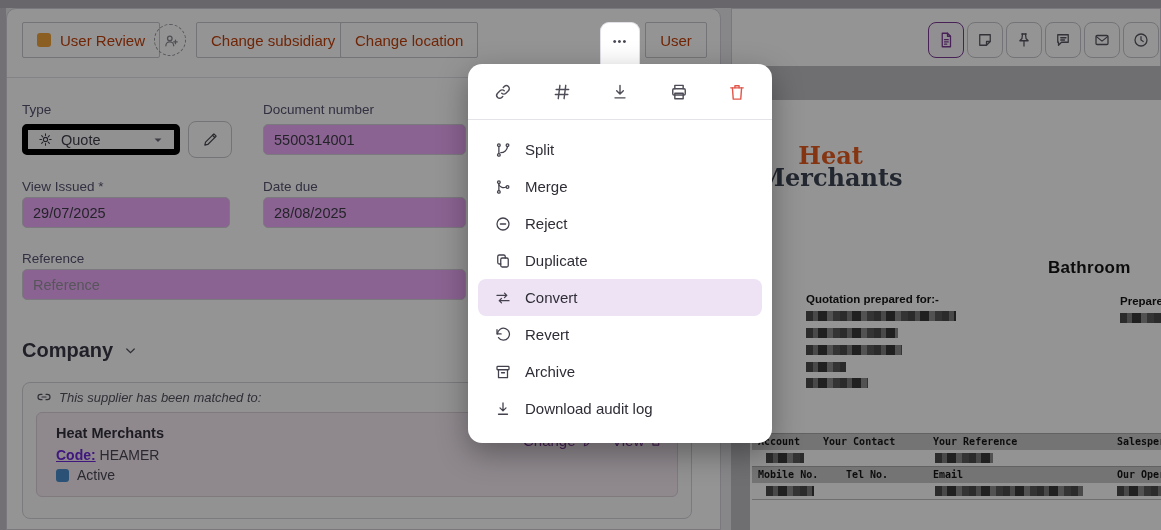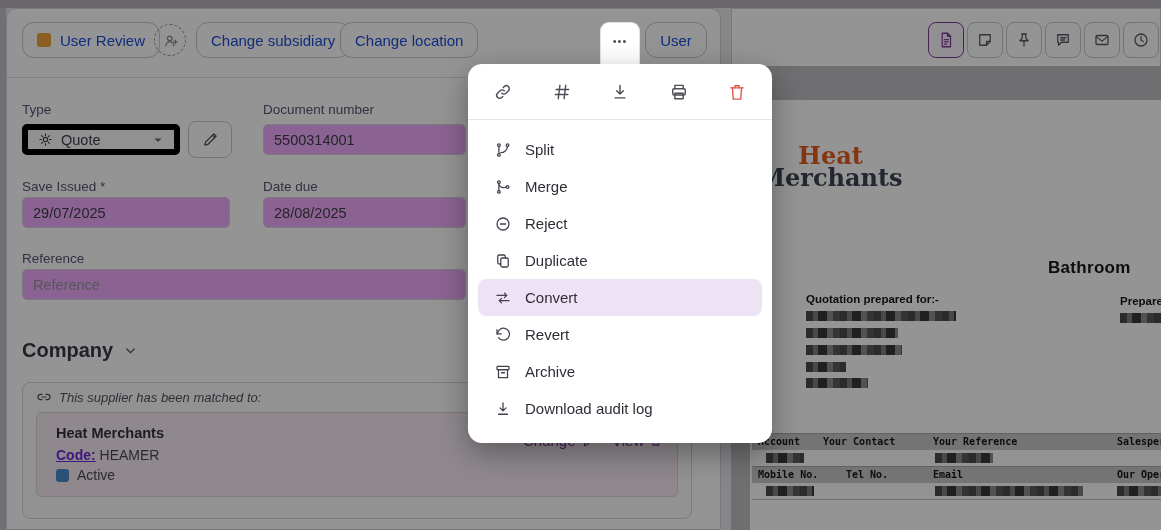--- a/index.html
+++ b/index.html
@@ -12,21 +12,21 @@
   .top-strip { left:0; top:0; width:1161px; height:8px; background:#b3b0b8; }
   .left-strip { left:0; top:8px; width:6px; height:522px; background:#c4c1c8; }
 
   
   .left-panel { left:6px; top:8px; width:715px; height:522px; background:#fff; border:1px solid #d2cfd6; border-radius:10px 10px 0 0; }
   .right-panel { left:731px; top:8px; width:430px; height:522px; background:#fff; border:1px solid #d2cfd6; border-left:1px solid #d2cfd6; }
   .toolbar-divider { left:7px; top:77px; width:713px; height:1px; background:#e3e1e7; }
 
   
   .btn { display:inline-flex; align-items:center; justify-content:center; gap:9px; height:36px; padding:0 14px;
-         background:#fff; border:1px solid #c9c6cd; border-radius:12px; font-size:15px; color:#1d4ed8; cursor:pointer; white-space:nowrap; }
+         background:#fff; border:1px solid #c9c6cd; border-radius:2px; font-size:15px; color:#c2410c; cursor:pointer; white-space:nowrap; }
   .swatch { width:14px; height:14px; border-radius:3px; background:#f0a33c; }
   .avatar-add { width:32px; height:32px; border:1.5px dashed #9a97a1; border-radius:50%at; border-radius:50%; display:flex; align-items:center; justify-content:center; color:#8b8893; }
 
   .icon-btn { width:36px; height:36px; border:1px solid #c9c6cd; border-radius:8px; background:#fff;
               display:inline-flex; align-items:center; justify-content:center; color:#5a5762; cursor:pointer; }
   .icon-btn.active { border:1.5px solid #7d3a96; color:#7d3a96; background:#faf6fc; }
   .right-icons { left:928px; top:22px; display:flex; gap:3px; }
 
   
   .field-label { font-size:13.5px; color:#565370; }
@@ -138,21 +138,21 @@
       <svg width="17" height="17" viewBox="0 0 24 24" fill="none" stroke="currentColor" stroke-width="1.7" stroke-linecap="round" stroke-linejoin="round">
         <path d="M4 20l4.2-1L20 7.2 16.8 4 5 15.8z"></path>
           <path d="M14.8 6l3.2 3.2"></path>
       </svg>
     </span>
   </div>
 
   <div class="abs field-label" style="left:263px; top:102px;">Document number</div>
   <input class="abs tinput" style="left: 263px; top: 124px; width: 203px;" readonly="" value="5500314001">
 
-  <div class="abs field-label" style="left:22px; top:179px;">Save Issued *</div>
+  <div class="abs field-label" style="left:22px; top:179px;">View Issued *</div>
   <input class="abs tinput" style="left: 22px; top: 197px; width: 208px;" readonly="" value="29/07/2025">
 
   <div class="abs field-label" style="left:263px; top:179px;">Date due</div>
   <input class="abs tinput" style="left: 263px; top: 197px; width: 203px;" readonly="" value="28/08/2025">
 
   <div class="abs field-label" style="left:22px; top:251px;">Reference</div>
   <input class="abs tinput" style="left: 22px; top: 269px; width: 444px;" placeholder="Reference">
 
   <div class="abs section-h" style="left:22px; top:339px;">
     <span>Company</span>

